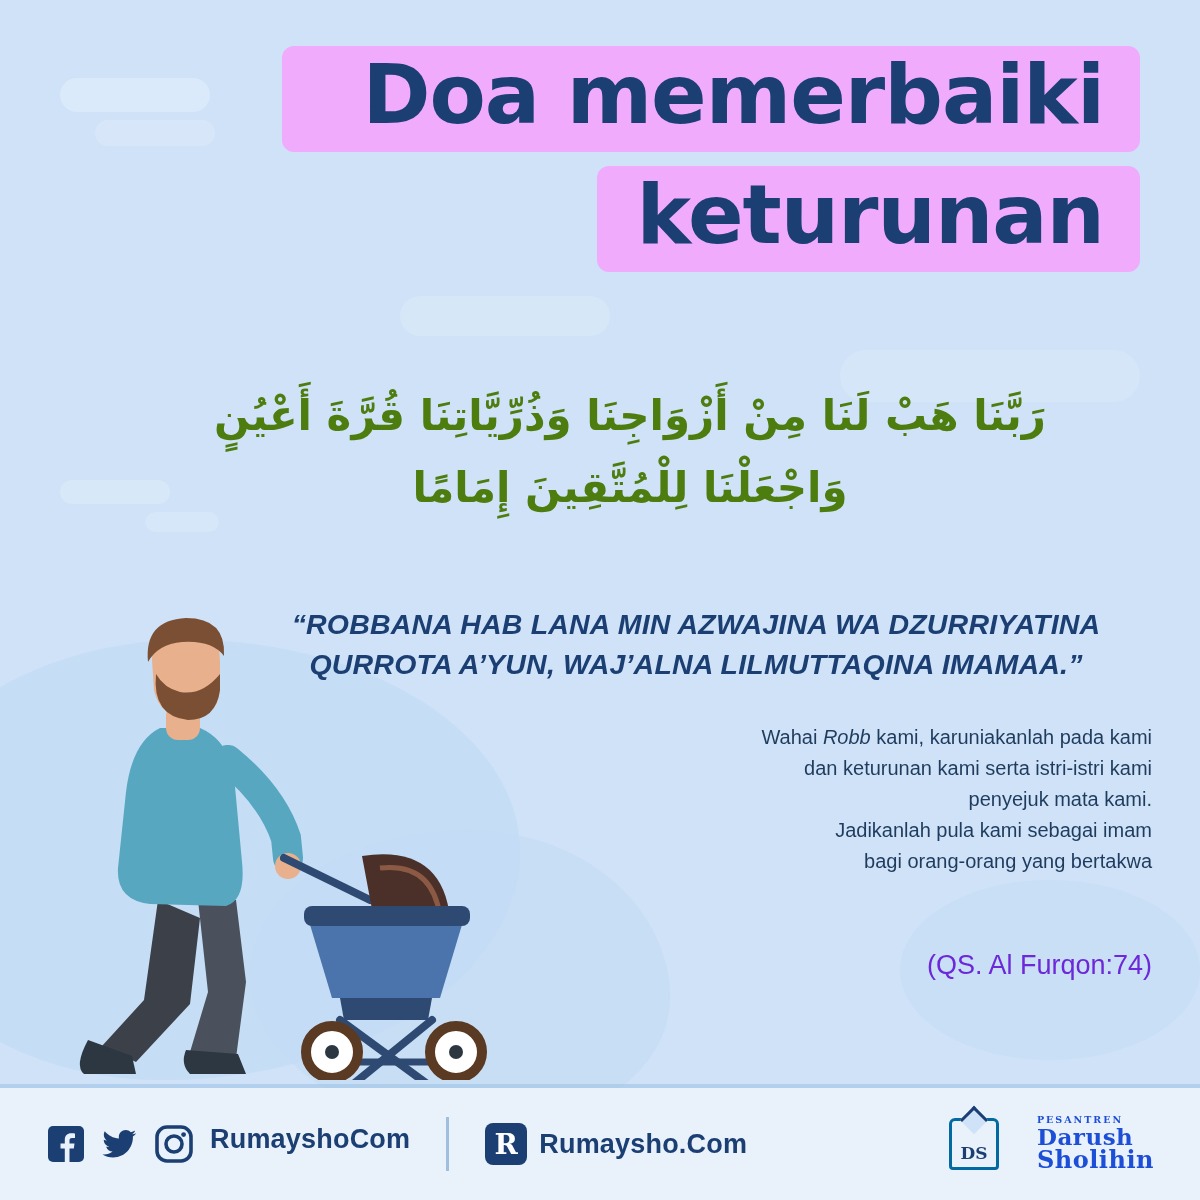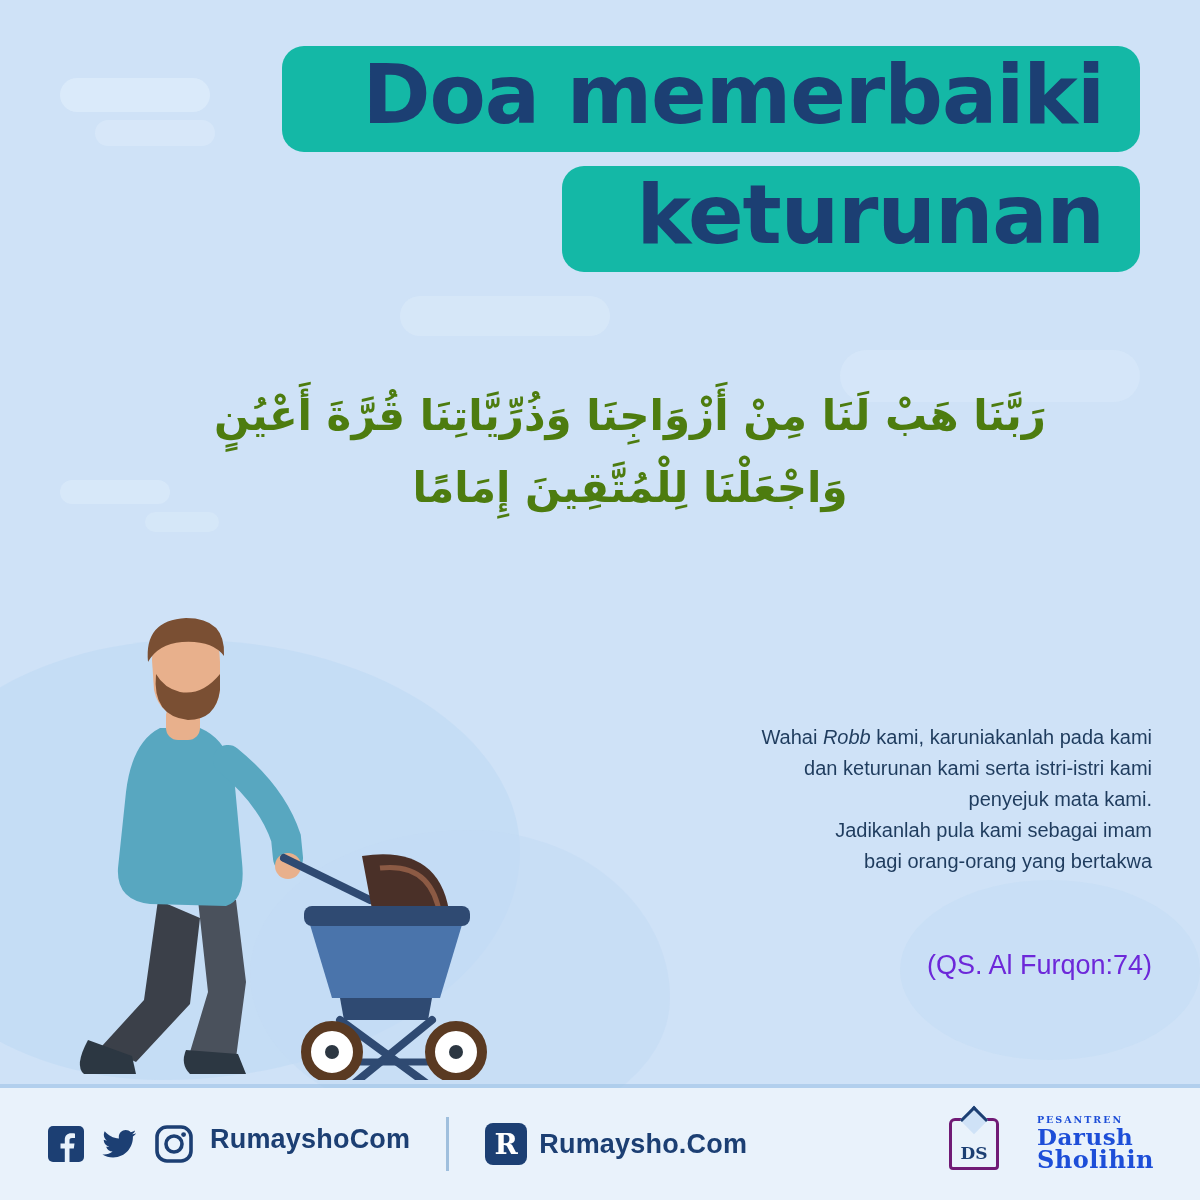--- a/index.html
+++ b/index.html
@@ -54,37 +54,37 @@
   
   .title-wrap {
     position: absolute;
     left: 0; right: 0; top: 46px;
     text-align: right;
     padding-right: 60px;
   }
   .title-line {
     display: inline-block;
     position: relative;
-    background: #14b8a6;
-    border-radius: 22px;
+    background: #f0abfc;
+    border-radius: 12px;
     padding: 6px 44px 14px 70px;
     margin-bottom: 14px;
   }
   .title-line .txt {
     display: block;
     font-family: "DejaVu Sans", sans-serif;
     font-weight: bold;
     font-size: 82px;
     line-height: 1.05;
     letter-spacing: -1px;
     color: #1c3f73;
     white-space: nowrap;
   }
   .title-line.l1 { padding-left: 80px; padding-right: 36px; }
-  .title-line.l2 { padding-left: 75px; padding-right: 36px; }
+  .title-line.l2 { padding-left: 40px; padding-right: 36px; }
 
   
   .arabic {
     position: absolute;
     left: 120px; right: 60px; top: 380px;
     text-align: center;
     direction: rtl;
     color: #4d7c0f;
     font-family: "DejaVu Sans", sans-serif;
     font-size: 42px;
@@ -151,21 +151,21 @@
   .brand-square {
     width: 42px; height: 42px; border-radius: 8px;
     background: #1c3f73; color: #fff;
     font-weight: bold; font-size: 28px;
     display: flex; align-items: center; justify-content: center;
     font-family: "DejaVu Serif", serif;
   }
   .ds-logo { display: flex; align-items: center; gap: 10px; margin-left: auto; }
   .ds-mark {
     width: 50px; height: 52px;
-    border: 3px solid #701a75;
+    border: 3px solid #0369a1;
     border-radius: 6px 6px 4px 4px;
     position: relative;
     display: flex; align-items: flex-end; justify-content: center;
     padding-bottom: 4px;
     font-size: 17px; font-weight: bold; color: #1c3f73;
     font-family: "DejaVu Serif", serif;
   }
   .ds-mark::before {
     content: "";
     position: absolute;
@@ -205,20 +205,21 @@
     <div class="title-line l2">
       <span class="txt">keturunan</span>
     </div>
   </div>
 
   <div class="arabic">
     <div>رَبَّنَا هَبْ لَنَا مِنْ أَزْوَاجِنَا وَذُرِّيَّاتِنَا قُرَّةَ أَعْيُنٍ</div>
     <div>وَاجْعَلْنَا لِلْمُتَّقِينَ إِمَامًا</div>
   </div>
 
+  <div class="translit">“ROBBANA HAB LANA MIN AZWAJINA WA DZURRIYATINA QURROTA A’YUN, WAJ’ALNA LILMUTTAQINA IMAMAA.”</div>
 
   <div class="translation">
     <div>Wahai <em>Robb</em> kami, karuniakanlah pada kami</div>
     <div>dan keturunan kami serta istri-istri kami</div>
     <div>penyejuk mata kami.</div>
     <div>Jadikanlah pula kami sebagai imam</div>
     <div>bagi orang-orang yang bertakwa</div>
   </div>
 
   <div class="source">(QS. Al Furqon:74)</div>

